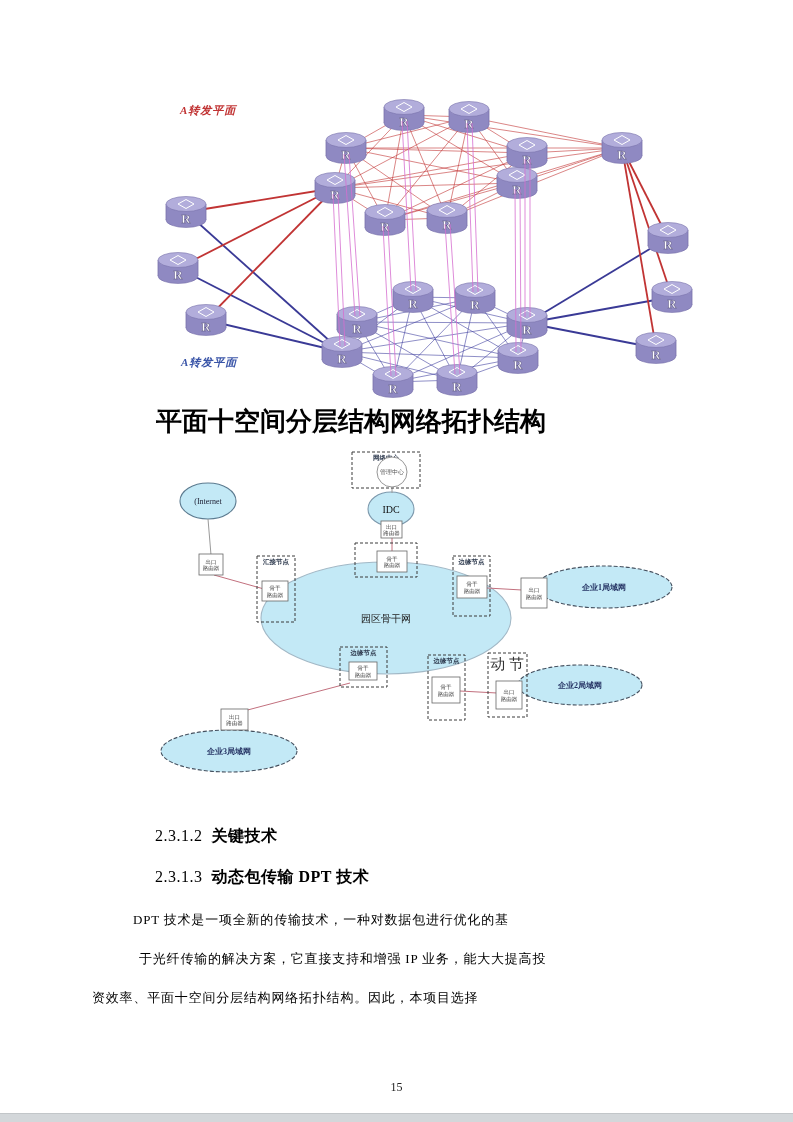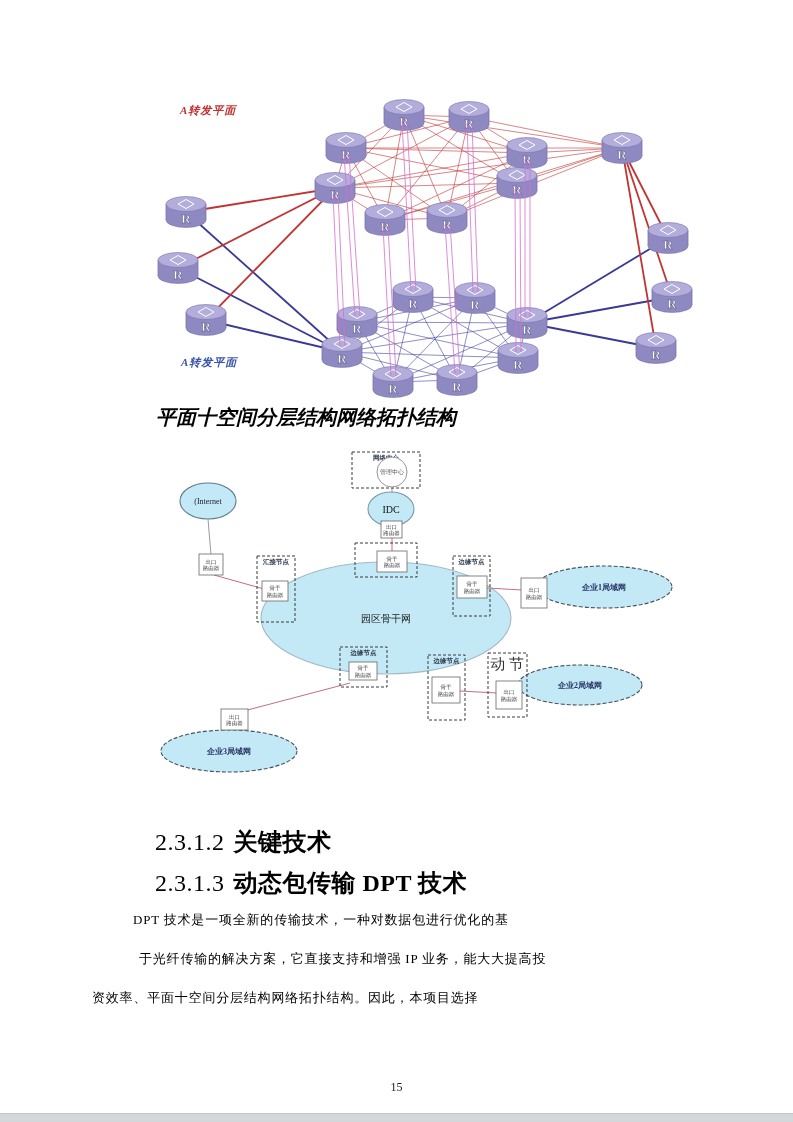--- a/index.html
+++ b/index.html
@@ -8,23 +8,23 @@
     background:#ffffff;overflow:hidden;
     outline:1px solid #c2c6c9;
     font-family:"Liberation Serif","DejaVu Serif",serif;
     color:#000;
   }
   .abs{position:absolute;z-index:5;white-space:nowrap;}
   #overlay{position:absolute;left:0;top:0;z-index:2;}
   .plane-label{font-size:11px;font-weight:bold;font-style:italic;letter-spacing:1px;}
   .plane-a{left:180px;top:103px;color:#c13434;}
   .plane-b{left:181px;top:355px;color:#3a55a8;}
-  .caption1{left:156px;top:404px;font-size:20px;font-weight:bold;font-style:italic;}
+  .caption1{left:156px;top:404px;font-size:26px;font-weight:bold;}
   .caption2{left:155px;top:785px;font-size:18px;font-weight:bold;letter-spacing:0.5px;}
-  .heading{font-size:24px;letter-spacing:0.5px;}
+  .heading{font-size:16px;letter-spacing:0.5px;}
   .heading .num{font-weight:normal;margin-right:9px;}
   .heading .title{font-weight:bold;}
   .h1{left:155px;top:826px;}
   .h2{left:155px;top:867px;}
   .bodyline{font-size:13px;letter-spacing:0.8px;}
   .l1{left:133px;top:911px;}
   .l2{left:92px;top:950px;margin-left:47px;}
   .l3{left:92px;top:989px;}
   .pageno{left:0;right:0;top:1080px;text-align:center;font-size:12px;color:#222;}
   .bottom-strip{position:absolute;left:0;right:0;bottom:0;height:8px;background:#d3d7da;border-top:1px solid #c2c6c9;z-index:6;}

